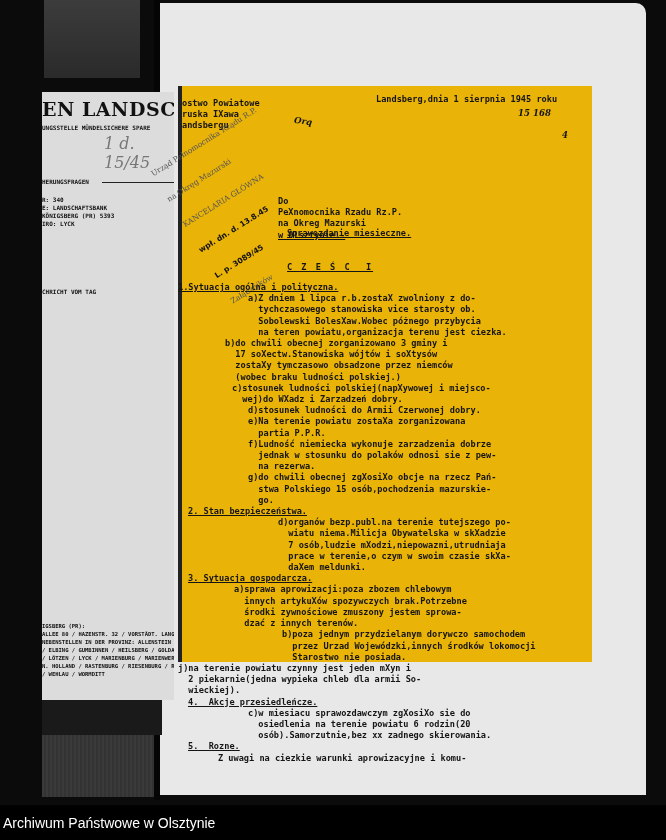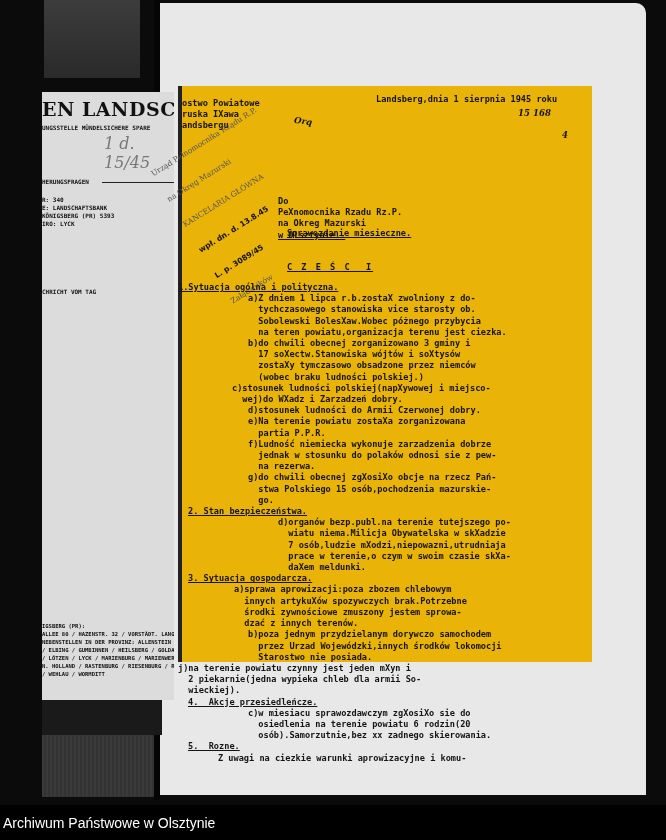--- a/index.html
+++ b/index.html
@@ -89,21 +89,21 @@
 <span class="u">w Olsztynie.-</span></div>
 
   <div class="t title u">Sprawozdanie miesieczne.</div>
   <div class="t part u">C Z E Ś C  I</div>
 
   <div class="t body"><span class="u">1.Sytuacja ogólna i polityczna.</span>
 <span style="padding-left:70px;display:inline-block">a)Z dniem 1 lipca r.b.zostaX zwolniony z do-
   tychczasowego stanowiska vice starosty ob.
   Sobolewski BolesXaw.Wobec póżnego przybycia
   na teren powiatu,organizacja terenu jest ciezka.</span>
-<span style="padding-left:70px;display:inline-block">b)do chwili obecnej zorganizowano 3 gminy i
+<span style="padding-left:47px;display:inline-block">b)do chwili obecnej zorganizowano 3 gminy i
   17 soXectw.Stanowiska wójtów i soXtysów
   zostaXy tymczasowo obsadzone przez niemców
   (wobec braku ludności polskiej.)</span>
 <span style="padding-left:54px;display:inline-block">c)stosunek ludności polskiej(napXywowej i miejsco-
   wej)do WXadz i Zarzadzeń dobry.</span>
 <span style="padding-left:70px;display:inline-block">d)stosunek ludności do Armii Czerwonej dobry.</span>
 <span style="padding-left:70px;display:inline-block">e)Na terenie powiatu zostaXa zorganizowana
   partia P.P.R.</span>
 <span style="padding-left:70px;display:inline-block">f)Ludność niemiecka wykonuje zarzadzenia dobrze
   jednak w stosunku do polaków odnosi sie z pew-
@@ -115,21 +115,21 @@
 <span style="padding-left:100px;display:inline-block">d)organów bezp.publ.na terenie tutejszego po-
   wiatu niema.Milicja Obywatelska w skXadzie
   7 osób,ludzie mXodzi,niepowazni,utrudniaja
   prace w terenie,o czym w swoim czasie skXa-
   daXem meldunki.</span>
 <span style="padding-left:10px;display:inline-block" class="u">3. Sytuacja gospodarcza.</span>
 <span style="padding-left:56px;display:inline-block">a)sprawa aprowizacji:poza zbozem chlebowym
   innych artykuXów spozywczych brak.Potrzebne
   środki zywnościowe zmuszony jestem sprowa-
   dzać z innych terenów.</span>
-<span style="padding-left:70px;display:inline-block">b)poza jednym przydzielanym dorywczo samochodem
+<span style="padding-left:104px;display:inline-block">b)poza jednym przydzielanym dorywczo samochodem
   przez Urzad Wojewódzki,innych środków lokomocji
   Starostwo nie posiada.</span>
 <span style="display:inline-block">j)na terenie powiatu czynny jest jeden mXyn i
   2 piekarnie(jedna wypieka chleb dla armii So-
   wieckiej).</span>
 <span style="padding-left:10px;display:inline-block" class="u">4.  Akcje przesiedleńcze.</span>
 <span style="padding-left:70px;display:inline-block">c)w miesiacu sprawozdawczym zgXosiXo sie do
   osiedlenia na terenie powiatu 6 rodzin(20
   osób).Samorzutnie,bez xx zadnego skierowania.</span>
 <span style="padding-left:10px;display:inline-block" class="u">5.  Rozne.</span>

